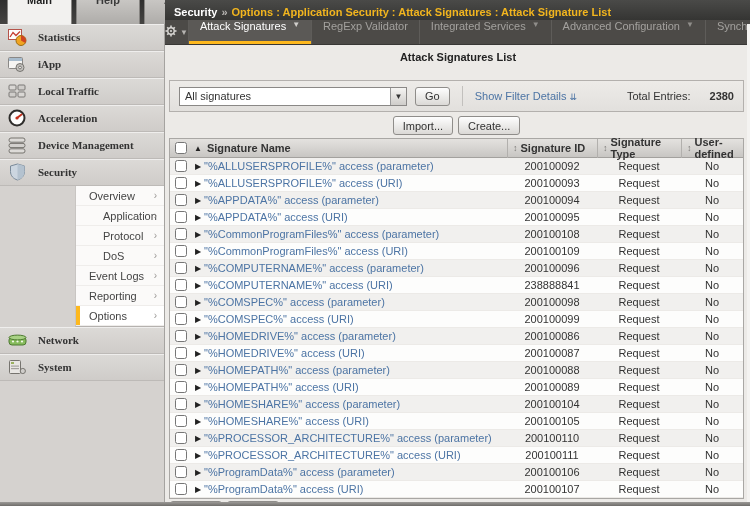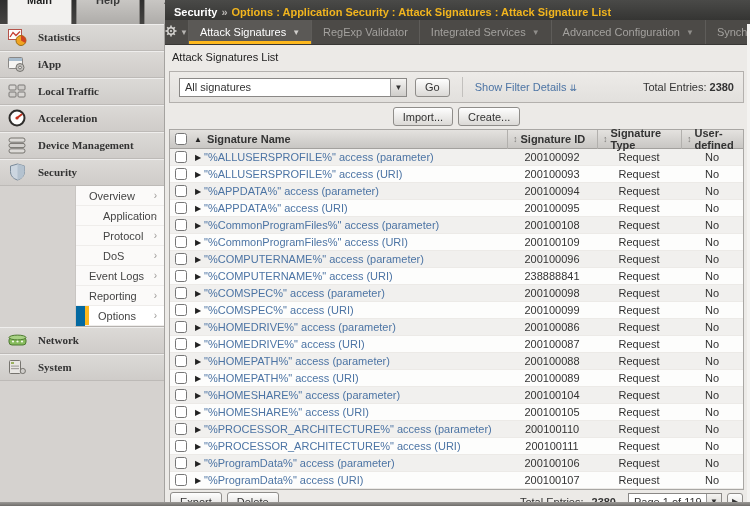--- a/index.html
+++ b/index.html
@@ -10,50 +10,50 @@
   #sidebar { position:absolute; left:0; top:0; width:165px; height:502px; background:#d5d2cf; border-right:1px solid #a5a3a0; }
   #side-tabs { height:24px; background:linear-gradient(#2f2f2e,#454442); display:flex; align-items:flex-end; padding-left:7px; gap:4px; }
   .side-tab { height:35px; line-height:21px; padding:0 19px; background:linear-gradient(#d3d1ce,#aeaca9); border:1px solid #878582; border-bottom:none; border-radius:4px 4px 0 0; font-weight:bold; color:#3a3a3a; cursor:pointer; }
   .side-tab.active { background:#f2f1ef; color:#222; }
   .nav-item { height:27px; display:flex; align-items:center; padding-left:5px; gap:9px; border-bottom:1px solid #bdbab7; box-shadow:inset 0 1px 0 rgba(255,255,255,.55); font-weight:bold; color:#333; cursor:pointer; background:linear-gradient(#dcdad7,#cfccc9);font-family:Liberation Serif, serif; }
   .nav-icon { width:24px; height:20px; display:inline-flex; align-items:center; justify-content:center; }
   #security-sub { background:#0369a1; margin-left:75px; border-left:1px solid #c8c5c2; border-bottom:1px solid #b5b2af; }
   .sub-item { height:20px; line-height:20px; padding-left:13px; color:#444; position:relative; border-bottom:1px solid #efedeb; cursor:pointer; background:#fbfaf9; }
   .sub-item.indent { padding-left:27px; }
   .sub-item .sub-caret { position:absolute; right:7px; top:0; color:#9a9896; font-size:10px; }
-  .sub-item.selected { box-shadow:inset 4px 0 0 #fdb81e; background:#ffffff;margin-left:9px; }
+  .sub-item.selected { box-shadow:inset 4px 0 0 #fdb81e; background:#ffffff; }
 
   
   #main { position:absolute; left:165px; top:0; width:585px; height:506px; }
   #breadcrumb { height:20px; background:linear-gradient(#4a4a48,#353533); line-height:24px; padding-left:9px; white-space:nowrap; overflow:hidden; }
   #breadcrumb .bc-root { color:#ffffff; font-weight:bold; }
   #breadcrumb .bc-sep { color:#b9b7b4; font-weight:bold; margin:0 4px; }
   #breadcrumb .bc-path { color:#f2b51e; font-weight:bold; }
   #tabbar { height:25px; background:#4c4a47; display:flex; align-items:stretch; border-bottom:1px solid #383735; }
   .gear-cell { width:36px; display:flex; align-items:center; justify-content:center; gap:3px; border-right:1px solid #5e5c59; color:#d8d6d3; cursor:pointer; }
   .gear-cell .gcaret { font-size:8px; color:#b5b3b0; }
-  .tab { display:flex; align-items:center; gap:6px; padding:0 11px; color:#a3a19e; border-right:1px solid #5e5c59; cursor:pointer; white-space:nowrap; }
+  .tab { display:flex; align-items:flex-start; gap:6px; padding:0 11px; color:#a3a19e; border-right:1px solid #5e5c59; cursor:pointer; white-space:nowrap; }
   .tab .tcaret { font-size:8px; color:#8f8d8a; }
   .tab.active { background:#5b5956; color:#ffffff; box-shadow:inset 0 -3px 0 #fdb81e; }
   .tab.active .tcaret { color:#d0cecb; }
 
   
   #content { padding:3px 6px 0 4px; }
-  #section-title { font-weight:normal; color:#222; margin:3px 0 7px 3px; height:13px; }
+  #section-title { font-weight:bold; color:#222; margin:3px 0 16px 3px; height:13px;text-align:center; }
   #filterbox { height:32px; border:1px solid #b3b0ad; background:linear-gradient(#edebe8,#e2e0dd); display:flex; align-items:center; padding:0 9px; }
   .selectbox { width:228px; height:19px; background:#fff; border:1px solid #8a8886; display:flex; align-items:center; justify-content:space-between; padding-left:5px; cursor:pointer; }
   .selectbox .ddbtn { width:16px; height:17px; background:linear-gradient(#f5f4f2,#cfcdca); border-left:1px solid #999; font-size:8px; display:flex; align-items:center; justify-content:center; color:#333; }
   .btn { background:linear-gradient(#fefefe,#dbd9d6); border:1px solid #8f8d8a; border-radius:3px; height:19px; padding:0 9px; font-family:"Liberation Sans",sans-serif; font-size:11px; color:#333; cursor:pointer; }
   #go-btn { margin-left:8px; }
   .vdivider { width:1px; height:20px; background:#c2c0bd; margin:0 12px; }
   .link { color:#4c74a4; text-decoration:none; cursor:pointer; }
   #filter-details .fd-icon { font-size:9px; color:#4c74a4; margin-left:3px; }
   .spacer { flex:1; }
   .total-label { color:#333; }
-  .total-value { font-weight:bold; margin-left:3px; }
+  .total-value { font-weight:bold; margin-left:19px; }
   #actions-row { height:19px; margin:4px 0 3px 0; display:flex; justify-content:center; gap:5px; }
 
   
   #table { border:1px solid #a9a7a4; background:#fff; }
   #thead { height:19px; background:linear-gradient(#e4e2df,#c8c6c3); display:flex; align-items:center; border-bottom:1px solid #a3a19e; font-weight:bold; }
   .col-cb { width:22px; display:flex; justify-content:center; }
   .col-name { flex:1; display:flex; align-items:center; gap:5px; padding-left:2px; }
   .col-id { width:90px; }
   .col-type { width:84px; }
   .col-ud { width:62px; }

